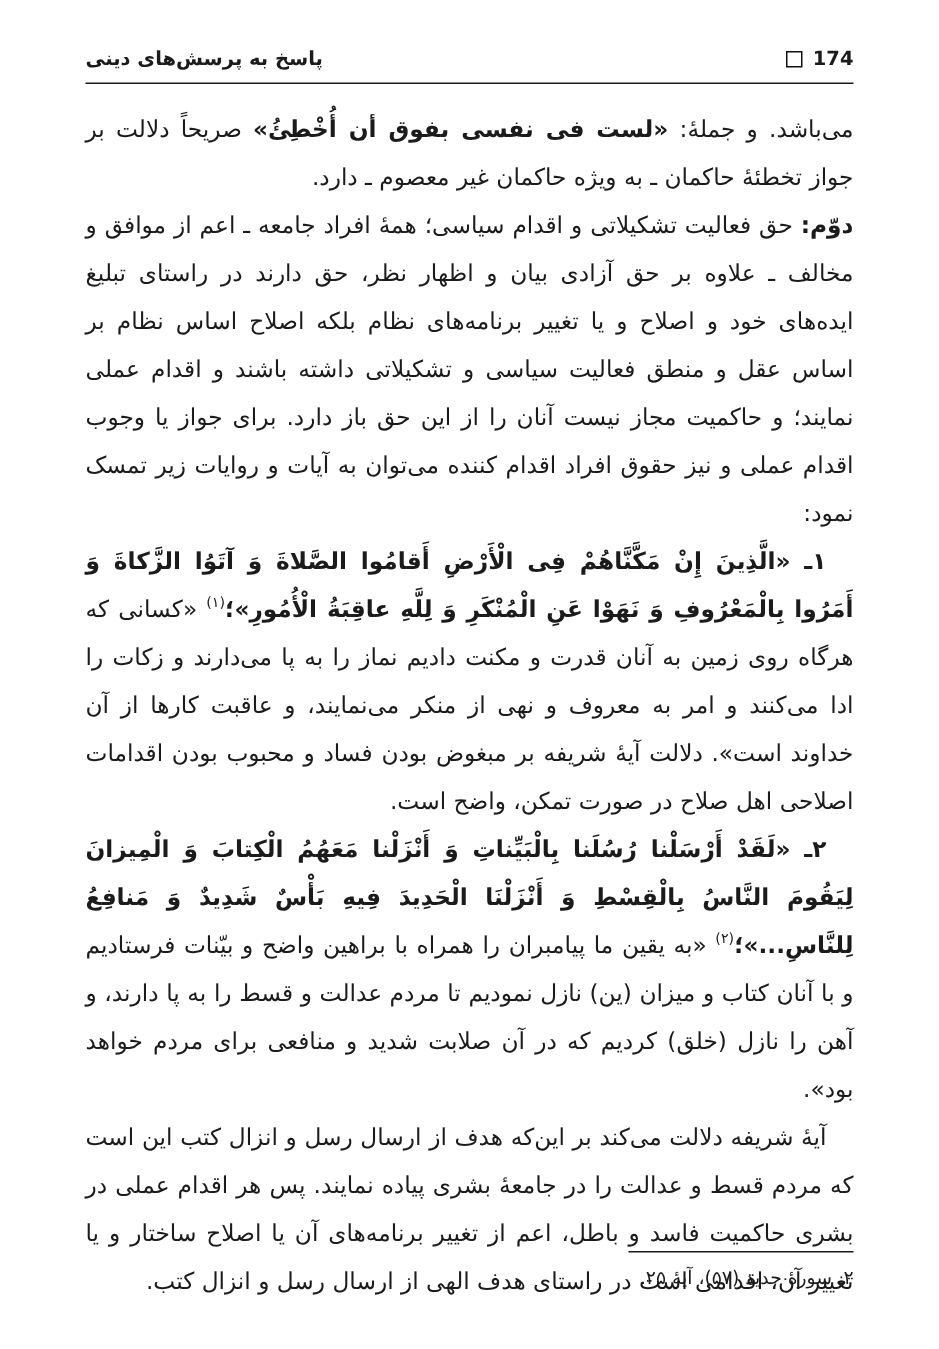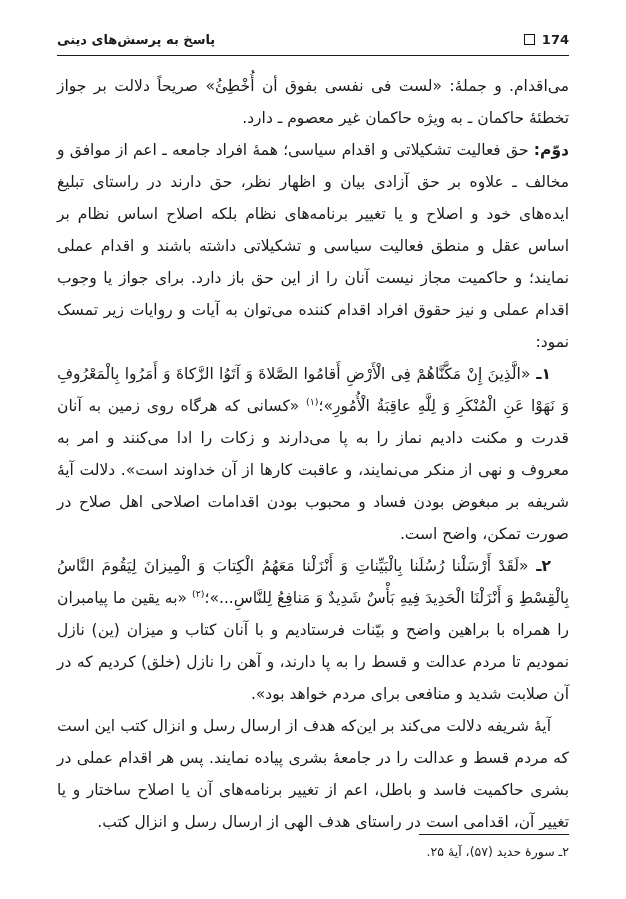--- a/index.html
+++ b/index.html
@@ -37,21 +37,21 @@
   }
   
   .body {
     margin-top: 14px;
     font-size: 15.5px;
     line-height: 32px;
     text-align: justify;
   }
   .body p { margin: 0; }
   .body p.indent { text-indent: 18px; }
-  .quran { font-weight: 400; }
+  .quran { font-weight: 700; }
   .lead-bold { font-weight: 700; }
   sup.fnref {
     font-size: 9.5px;
     line-height: 0;
     vertical-align: super;
   }
   
   .footnotes {
     position: absolute;
     right: 57px; left: 57px;
@@ -76,21 +76,21 @@
     <span class="header-right">
       <span>174</span>
       <span class="sq-icon"></span>
     </span>
     <span>پاسخ به پرسش‌های دینی</span>
   </div>
 
   <div class="body">
 
     <p>
-      <span>می‌اقدام. و جملهٔ: </span><span class="quran">«لست فی نفسی بفوق أن أُخْطِئُ»</span><span> صریحاً دلالت بر جواز تخطئهٔ حاکمان ـ به ویژه حاکمان غیر معصوم ـ دارد.</span>
+      <span>می‌باشد. و جملهٔ: </span><span class="quran">«لست فی نفسی بفوق أن أُخْطِئُ»</span><span> صریحاً دلالت بر جواز تخطئهٔ حاکمان ـ به ویژه حاکمان غیر معصوم ـ دارد.</span>
     </p>
 
     <p>
       <span class="lead-bold">دوّم:</span><span> حق فعالیت تشکیلاتی و اقدام سیاسی؛ همهٔ افراد جامعه ـ اعم از موافق و مخالف ـ علاوه بر حق آزادی بیان و اظهار نظر، حق دارند در راستای تبلیغ ایده‌های خود و اصلاح و یا تغییر برنامه‌های نظام بلکه اصلاح اساس نظام بر اساس عقل و منطق فعالیت سیاسی و تشکیلاتی داشته باشند و اقدام عملی نمایند؛ و حاکمیت مجاز نیست آنان را از این حق باز دارد. برای جواز یا وجوب اقدام عملی و نیز حقوق افراد اقدام کننده می‌توان به آیات و روایات زیر تمسک نمود:</span>
     </p>
 
     <p class="indent">
       <span class="lead-bold">۱ـ </span><span class="quran">«الَّذِینَ إِنْ مَکَّنَّاهُمْ فِی الْأَرْضِ أَقامُوا الصَّلاةَ وَ آتَوُا الزَّکاةَ وَ أَمَرُوا بِالْمَعْرُوفِ وَ نَهَوْا عَنِ الْمُنْکَرِ وَ لِلَّهِ عاقِبَةُ الْأُمُورِ»؛</span><sup class="fnref">(۱)</sup><span> «کسانی که هرگاه روی زمین به آنان قدرت و مکنت دادیم نماز را به پا می‌دارند و زکات را ادا می‌کنند و امر به معروف و نهی از منکر می‌نمایند، و عاقبت کارها از آن خداوند است». دلالت آیهٔ شریفه بر مبغوض بودن فساد و محبوب بودن اقدامات اصلاحی اهل صلاح در صورت تمکن، واضح است.</span>
     </p>
 

